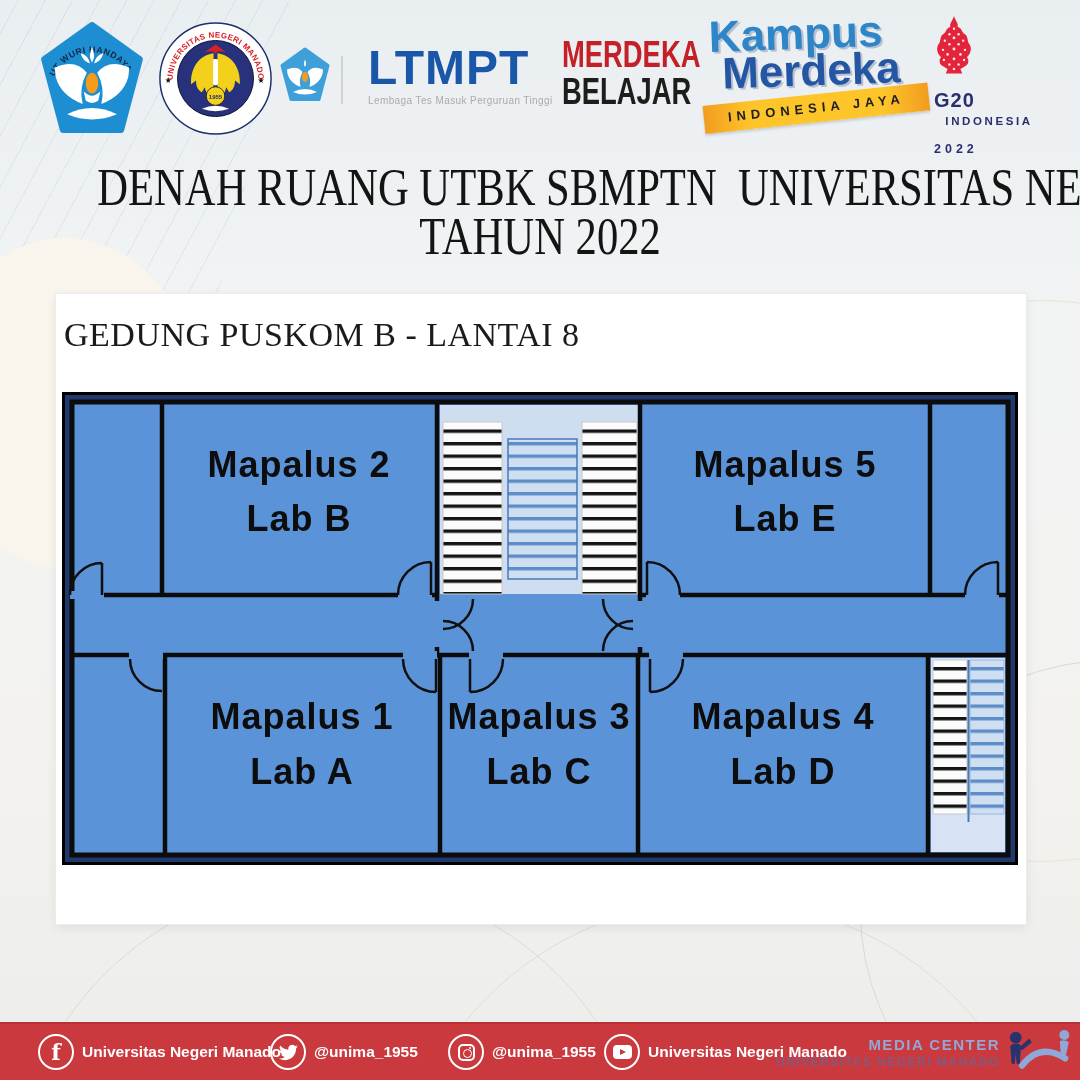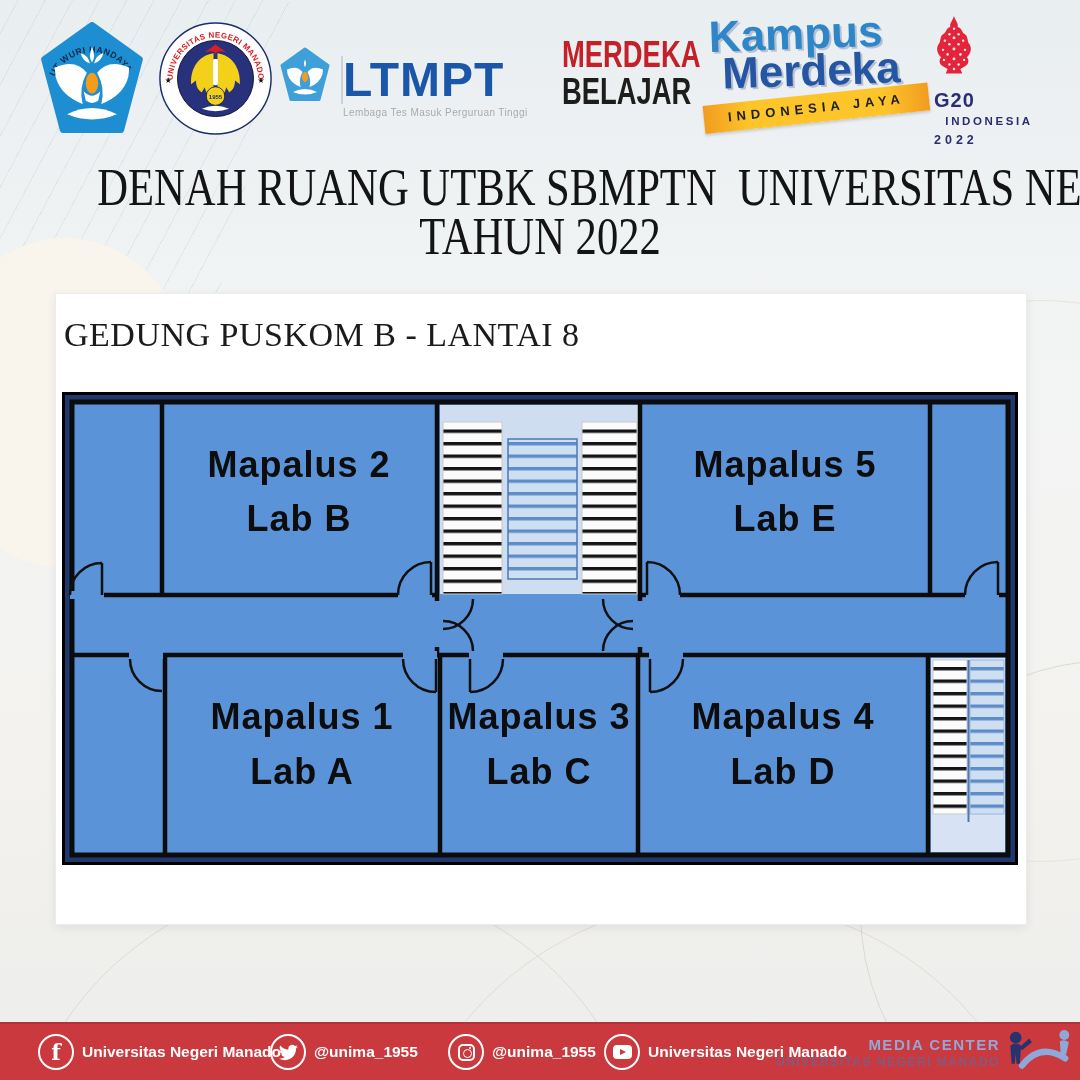--- a/index.html
+++ b/index.html
@@ -14,40 +14,40 @@
   .bg-circle{border-radius:50%;border:1px solid #dcdcd6;}
   .bgc1{left:10px;top:880px;width:640px;height:640px;}
   .bgc2{left:390px;top:900px;width:660px;height:660px;border-color:#e0ddd6;}
   .bgc3{left:760px;top:300px;width:560px;height:560px;border-color:#eae4d9;}
   .bgc4{left:860px;top:660px;width:500px;height:500px;border-color:#ddd9d0;}
   
   .logo1{left:40px;top:22px;}
   .logo2{left:157px;top:20px;}
   .logo3{left:280px;top:47px;}
   .hdr-divider{left:341px;top:56px;width:2px;height:48px;background:#cfd2d4;}
-  .ltmpt{left:343px;top:44px;width:200px;margin-top:12px;}
+  .ltmpt{left:368px;top:44px;width:200px;}
   .ltmpt-name{font-size:48px;font-weight:bold;color:#1a57a8;letter-spacing:1px;line-height:48px;}
   .ltmpt-sub{font-size:10px;color:#a9abad;margin-top:3px;letter-spacing:.4px;white-space:nowrap;}
   .mbj{left:562px;top:36px;line-height:37px;white-space:nowrap;}
   .mbj div{font-weight:bold;font-size:37px;transform:scaleX(.74);transform-origin:left;letter-spacing:0px;}
   .mbj-1{color:#c32127;}
   .mbj-2{color:#1d1d1b;}
   .kampus{left:706px;top:14px;width:230px;transform:rotate(-2deg);}
   .kampus-w{font-weight:bold;font-size:44px;line-height:37px;white-space:nowrap;
     text-shadow:2px 2px 0 rgba(30,50,110,.25);}
   .kampus-w1{color:#2e86c9;margin-left:4px;}
   .kampus-w2{color:#2456a4;margin-left:16px;}
   .ribbon{margin-top:6px;margin-left:-4px;transform:rotate(-4deg);width:226px;text-align:center;
     background:linear-gradient(90deg,#f29c1f,#fdc52a 20%,#fdc52a 80%,#f29c1f);
     padding:6px 0 7px;color:#20201e;font-weight:bold;font-size:13px;letter-spacing:5px;
     box-shadow:0 2px 3px rgba(0,0,0,.15);}
   .g20{left:934px;top:16px;width:110px;text-align:left;}
   .g20-name{font-size:20px;font-weight:bold;color:#2b2e6e;letter-spacing:1px;line-height:28px;margin-top:2px;}
   .g20-country{font-size:11.5px;color:#2b2e6e;letter-spacing:2.6px;font-weight:bold;margin-top:1px;text-align:center;}
-  .g20-year{font-size:12.5px;color:#2b2e6e;letter-spacing:4px;font-weight:bold;margin-top:6px;}
+  .g20-year{font-size:12.5px;color:#2b2e6e;letter-spacing:4px;font-weight:bold;margin-top:15px;}
   
   .title{left:0;top:163px;width:1080px;text-align:center;color:#141414;
     font-family:"Liberation Serif",serif;}
   .title-line{white-space:pre;transform:scaleX(.82);transform-origin:center;
     font-size:52px;line-height:49px;}
   
   .panel{left:55px;top:293px;width:970px;height:630px;background:#ffffff;
     border:1px solid #ececec;box-shadow:0 3px 10px rgba(0,0,0,.07);}
   .panel-heading{position:absolute;left:8px;top:22px;font-family:"Liberation Serif",serif;
     font-size:34px;letter-spacing:.5px;color:#1b1b1b;}

